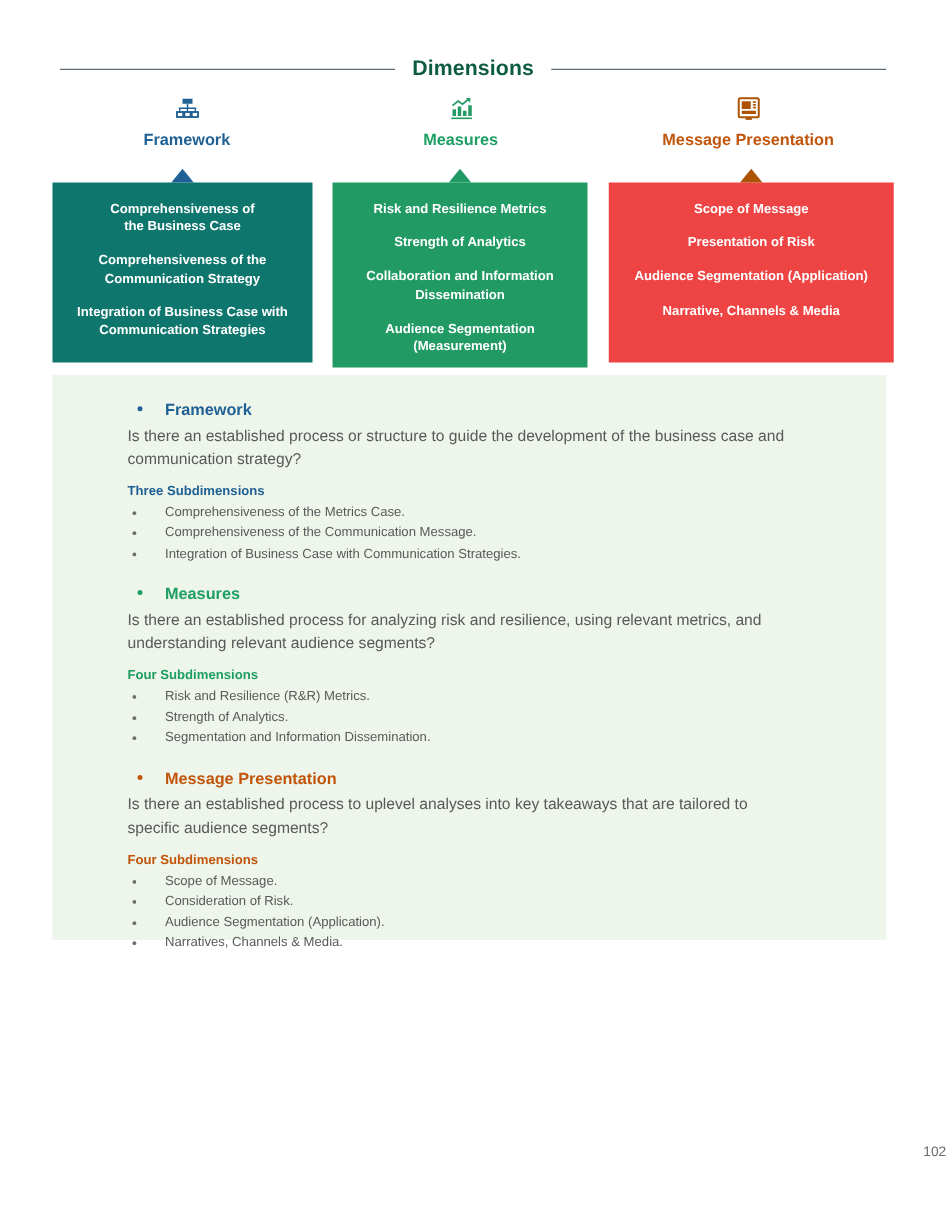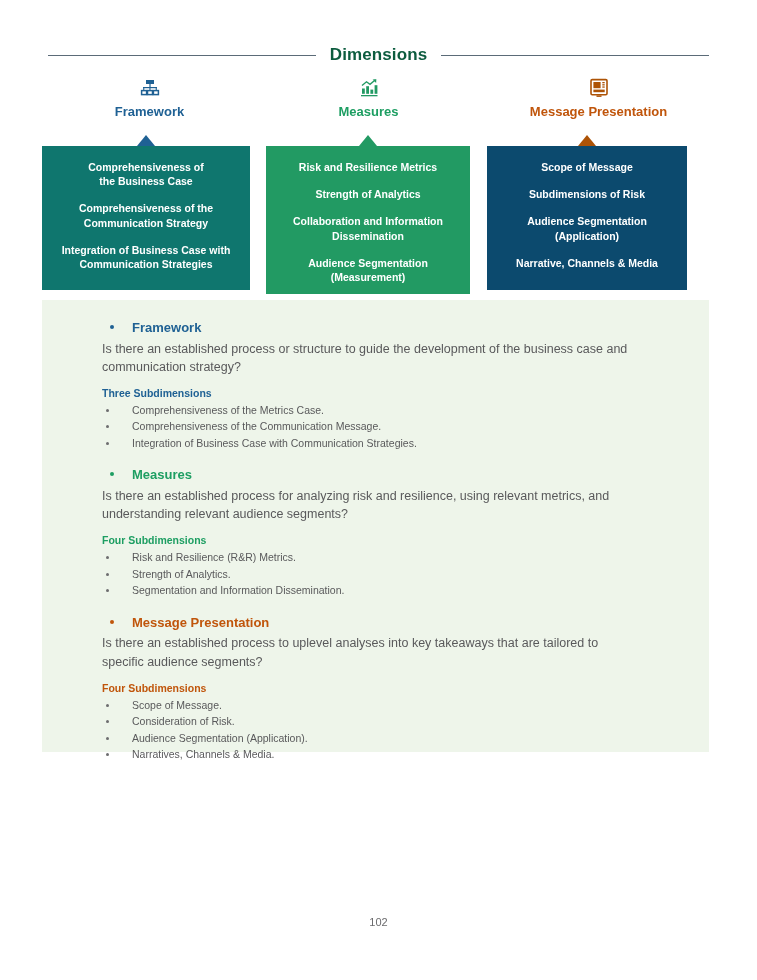--- a/index.html
+++ b/index.html
@@ -104,21 +104,21 @@
     font-weight: bold;
     line-height: 1.35;
     margin: 0 0 13px 0;
   }
   .dimbox .item:last-child { margin-bottom: 0; }
 
   #box-0 { left: 42px;  width: 208px; height: 144px; background: #0f766e; }
   #box-0 .notch { border-bottom: 11px solid #1F6194; }
   #box-1 { left: 266px; width: 204px; height: 148px; background: #229A63; }
   #box-1 .notch { border-bottom: 11px solid #229A63; }
-  #box-2 { left: 487px; width: 200px; height: 144px; background: #0c4a6e; }
+  #box-2 { left: 487px; width: 228px; height: 144px; background: #ef4444; }
   #box-2 .notch { border-bottom: 11px solid #AD5306; }
 
   
   .detail-panel {
     position: absolute;
     left: 42px;
     top: 300px;
     width: 667px;
     height: 452px;
     background: #EEF5EA;
@@ -185,21 +185,21 @@
 
   
   #sec-0 .sub-list li { padding-left: 30px; }
 
   
   .page-num {
     position: absolute;
     left: 0;
     top: 916px;
     width: 757px;
-    text-align: center;
+    text-align: right;
     font-size: 11px;
     color: #6b6b6d;
   }
 </style>
 </head>
 <body>
 
 <div class="title-row">
   <span class="title-rule"></span>
   <span class="title-text">Dimensions</span>
@@ -269,21 +269,21 @@
     <span class="notch"></span>
     <p class="item">Risk and Resilience Metrics</p>
     <p class="item">Strength of Analytics</p>
     <p class="item">Collaboration and Information<br>Dissemination</p>
     <p class="item">Audience Segmentation<br>(Measurement)</p>
   </div>
 
   <div class="dimbox" id="box-2">
     <span class="notch"></span>
     <p class="item">Scope of Message</p>
-    <p class="item">Subdimensions of Risk</p>
+    <p class="item">Presentation of Risk</p>
     <p class="item">Audience Segmentation (Application)</p>
     <p class="item">Narrative, Channels &amp; Media</p>
   </div>
 </div>
 
 <div class="detail-panel">
 
   <div class="sec" id="sec-0">
     <p class="sec-head c-blue">
       <span class="dot bg-blue"></span>

